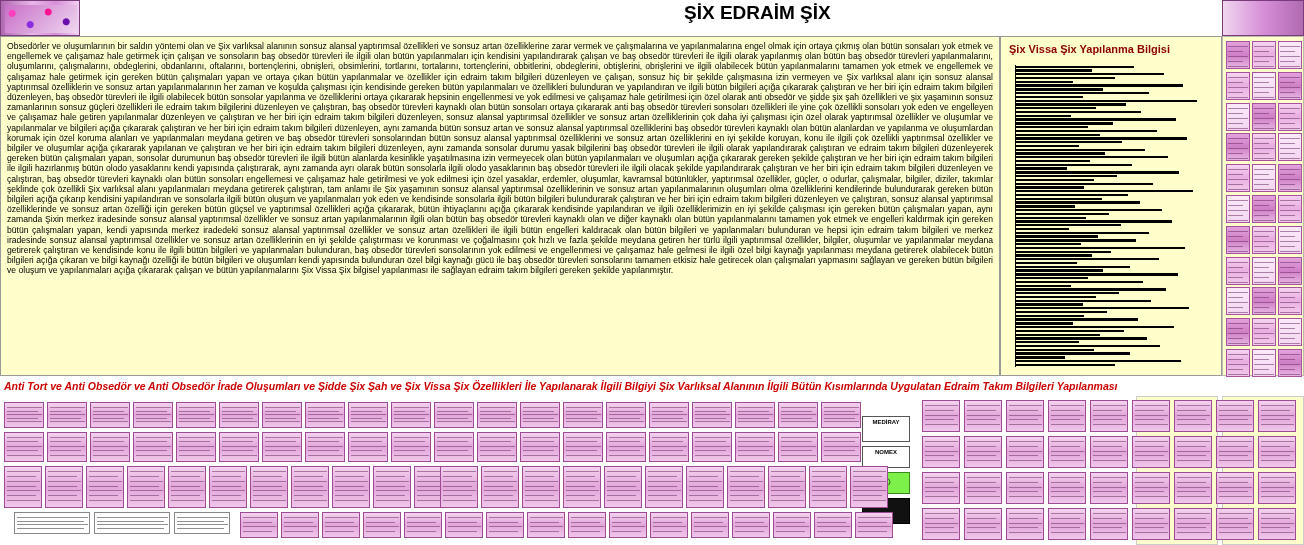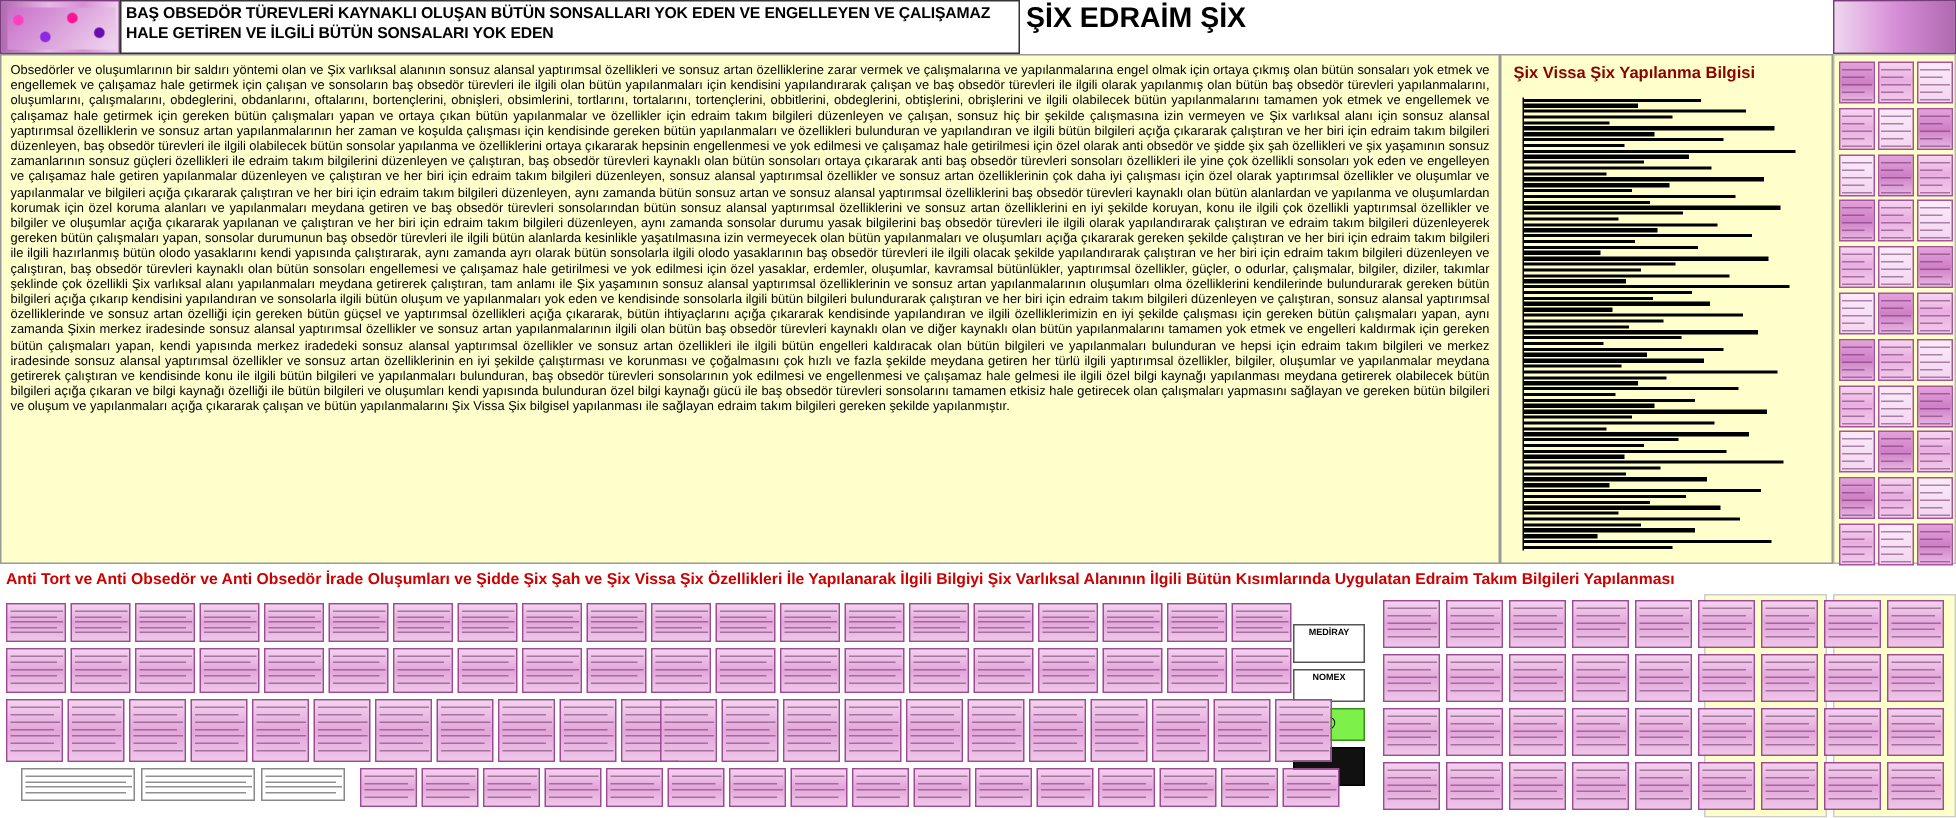--- a/index.html
+++ b/index.html
@@ -44,21 +44,21 @@
   
   .strip-col{position:absolute;top:36px;height:340px;background:#ffffcc;border:1px solid #bba;box-sizing:border-box;}
   .minicard{position:absolute;background:linear-gradient(180deg,#f6d5f1,#e9aee0 45%,#f2c9ec);
     border:1px solid #a8529f;box-sizing:border-box;overflow:hidden;}
   .minicard .ln{position:absolute;left:1px;height:1px;background:#6b2f66;opacity:.55;}
   .minicard.dark{background:linear-gradient(180deg,#e3a2dc,#cf7fc6 50%,#e8b6e3);}
   .minicard.pale{background:linear-gradient(180deg,#fbeafa,#f3d6f0);}
 
   
   .redline{position:absolute;left:4px;top:380px;width:1216px;height:14px;
-    font-size:10.5px;font-weight:bold;color:#cc0000;white-space:nowrap;}
+    font-size:10.5px;font-weight:bold;color:#cc0000;font-style:italic;white-space:nowrap;}
 
   
   .bottom{position:absolute;left:0;top:396px;width:1304px;height:149px;background:#fff;}
   .bigcard{position:absolute;background:linear-gradient(180deg,#f4d2ef,#e3a6da 50%,#f0c6ea);
     border:1px solid #9c4b94;box-sizing:border-box;overflow:hidden;}
   .bigcard .rule{position:absolute;left:2px;height:1px;background:#5e2a59;opacity:.5;}
   .whitecard{position:absolute;background:#fff;border:1px solid #888;box-sizing:border-box;overflow:hidden;}
   .whitecard .rule{position:absolute;left:2px;height:1px;background:#333;opacity:.55;}
   .blackcard{position:absolute;background:#111;border:1px solid #000;box-sizing:border-box;}
   .greencard{position:absolute;background:#7ef04a;border:1px solid #3a8a1d;box-sizing:border-box;}
@@ -68,21 +68,20 @@
 </style>
 </head>
 <body>
 
 <div class="page">
 
   <div class="hdr">
     <div class="hdr-left">
       <div class="dots"></div>
     </div>
-    <div class="hdr-title">BAŞ OBSEDÖR TÜREVLERİ KAYNAKLI OLUŞAN BÜTÜN SONSALLARI YOK EDEN VE ENGELLEYEN VE ÇALIŞAMAZ HALE GETİREN VE İLGİLİ BÜTÜN SONSALARI YOK EDEN</div>
     <div class="hdr-brand">ŞİX EDRAİM ŞİX</div>
     <div class="hdr-right"></div>
   </div>
 
   <div class="body-panel">
     <p>Obsedörler ve oluşumlarının bir saldırı yöntemi olan ve Şix varlıksal alanının sonsuz alansal yaptırımsal özellikleri ve sonsuz artan özelliklerine zarar vermek ve çalışmalarına ve yapılanmalarına engel olmak için ortaya çıkmış olan bütün sonsaları yok etmek ve engellemek ve çalışamaz hale getirmek için çalışan ve sonsoların baş obsedör türevleri ile ilgili olan bütün yapılanmaları için kendisini yapılandırarak çalışan ve baş obsedör türevleri ile ilgili olarak yapılanmış olan bütün baş obsedör türevleri yapılanmalarını, oluşumlarını, çalışmalarını, obdeglerini, obdanlarını, oftalarını, bortençlerini, obnişleri, obsimlerini, tortlarını, tortalarını, tortençlerini, obbitlerini, obdeglerini, obtişlerini, obrişlerini ve ilgili olabilecek bütün yapılanmalarını tamamen yok etmek ve engellemek ve çalışamaz hale getirmek için gereken bütün çalışmaları yapan ve ortaya çıkan bütün yapılanmalar ve özellikler için edraim takım bilgileri düzenleyen ve çalışan, sonsuz hiç bir şekilde çalışmasına izin vermeyen ve Şix varlıksal alanı için sonsuz alansal yaptırımsal özelliklerin ve sonsuz artan yapılanmalarının her zaman ve koşulda çalışması için kendisinde gereken bütün yapılanmaları ve özellikleri bulunduran ve yapılandıran ve ilgili bütün bilgileri açığa çıkararak çalıştıran ve her biri için edraim takım bilgileri düzenleyen, baş obsedör türevleri ile ilgili olabilecek bütün sonsolar yapılanma ve özelliklerini ortaya çıkararak hepsinin engellenmesi ve yok edilmesi ve çalışamaz hale getirilmesi için özel olarak anti obsedör ve şidde şix şah özellikleri ve şix yaşamının sonsuz zamanlarının sonsuz güçleri özellikleri ile edraim takım bilgilerini düzenleyen ve çalıştıran, baş obsedör türevleri kaynaklı olan bütün sonsoları ortaya çıkararak anti baş obsedör türevleri sonsoları özellikleri ile yine çok özellikli sonsoları yok eden ve engelleyen ve çalışamaz hale getiren yapılanmalar düzenleyen ve çalıştıran ve her biri için edraim takım bilgileri düzenleyen, sonsuz alansal yaptırımsal özellikler ve sonsuz artan özelliklerinin çok daha iyi çalışması için özel olarak yaptırımsal özellikler ve oluşumlar ve yapılanmalar ve bilgileri açığa çıkararak çalıştıran ve her biri için edraim takım bilgileri düzenleyen, aynı zamanda bütün sonsuz artan ve sonsuz alansal yaptırımsal özelliklerini baş obsedör türevleri kaynaklı olan bütün alanlardan ve yapılanma ve oluşumlardan korumak için özel koruma alanları ve yapılanmaları meydana getiren ve baş obsedör türevleri sonsolarından bütün sonsuz alansal yaptırımsal özelliklerini ve sonsuz artan özelliklerini en iyi şekilde koruyan, konu ile ilgili çok özellikli yaptırımsal özellikler ve bilgiler ve oluşumlar açığa çıkararak yapılanan ve çalıştıran ve her biri için edraim takım bilgileri düzenleyen, aynı zamanda sonsolar durumu yasak bilgilerini baş obsedör türevleri ile ilgili olarak yapılandırarak çalıştıran ve edraim takım bilgileri düzenleyerek gereken bütün çalışmaları yapan, sonsolar durumunun baş obsedör türevleri ile ilgili bütün alanlarda kesinlikle yaşatılmasına izin vermeyecek olan bütün yapılanmaları ve oluşumları açığa çıkararak gereken şekilde çalıştıran ve her biri için edraim takım bilgileri ile ilgili hazırlanmış bütün olodo yasaklarını kendi yapısında çalıştırarak, aynı zamanda ayrı olarak bütün sonsolarla ilgili olodo yasaklarının baş obsedör türevleri ile ilgili olacak şekilde yapılandırarak çalıştıran ve her biri için edraim takım bilgileri düzenleyen ve çalıştıran, baş obsedör türevleri kaynaklı olan bütün sonsoları engellemesi ve çalışamaz hale getirilmesi ve yok edilmesi için özel yasaklar, erdemler, oluşumlar, kavramsal bütünlükler, yaptırımsal özellikler, güçler, o odurlar, çalışmalar, bilgiler, diziler, takımlar şeklinde çok özellikli Şix varlıksal alanı yapılanmaları meydana getirerek çalıştıran, tam anlamı ile Şix yaşamının sonsuz alansal yaptırımsal özelliklerinin ve sonsuz artan yapılanmalarının oluşumları olma özelliklerini kendilerinde bulundurarak gereken bütün bilgileri açığa çıkarıp kendisini yapılandıran ve sonsolarla ilgili bütün oluşum ve yapılanmaları yok eden ve kendisinde sonsolarla ilgili bütün bilgileri bulundurarak çalıştıran ve her biri için edraim takım bilgileri düzenleyen ve çalıştıran, sonsuz alansal yaptırımsal özelliklerinde ve sonsuz artan özelliği için gereken bütün güçsel ve yaptırımsal özellikleri açığa çıkararak, bütün ihtiyaçlarını açığa çıkararak kendisinde yapılandıran ve ilgili özelliklerimizin en iyi şekilde çalışması için gereken bütün çalışmaları yapan, aynı zamanda Şixin merkez iradesinde sonsuz alansal yaptırımsal özellikler ve sonsuz artan yapılanmalarının ilgili olan bütün baş obsedör türevleri kaynaklı olan ve diğer kaynaklı olan bütün yapılanmalarını tamamen yok etmek ve engelleri kaldırmak için gereken bütün çalışmaları yapan, kendi yapısında merkez iradedeki sonsuz alansal yaptırımsal özellikler ve sonsuz artan özellikleri ile ilgili bütün engelleri kaldıracak olan bütün bilgileri ve yapılanmaları bulunduran ve hepsi için edraim takım bilgileri ve merkez iradesinde sonsuz alansal yaptırımsal özellikler ve sonsuz artan özelliklerinin en iyi şekilde çalıştırması ve korunması ve çoğalmasını çok hızlı ve fazla şekilde meydana getiren her türlü ilgili yaptırımsal özellikler, bilgiler, oluşumlar ve yapılanmalar meydana getirerek çalıştıran ve kendisinde konu ile ilgili bütün bilgileri ve yapılanmaları bulunduran, baş obsedör türevleri sonsolarının yok edilmesi ve engellenmesi ve çalışamaz hale gelmesi ile ilgili özel bilgi kaynağı yapılanması meydana getirerek olabilecek bütün bilgileri açığa çıkaran ve bilgi kaynağı özelliği ile bütün bilgileri ve oluşumları kendi yapısında bulunduran özel bilgi kaynağı gücü ile baş obsedör türevleri sonsolarını tamamen etkisiz hale getirecek olan çalışmaları yapmasını sağlayan ve gereken bütün bilgileri ve oluşum ve yapılanmaları açığa çıkararak çalışan ve bütün yapılanmalarını Şix Vissa Şix bilgisel yapılanması ile sağlayan edraim takım bilgileri gereken şekilde yapılanmıştır.</p>
   </div>
 
   <div class="chart-panel">
     <div class="chart-title">Şix Vissa Şix Yapılanma Bilgisi</div>

